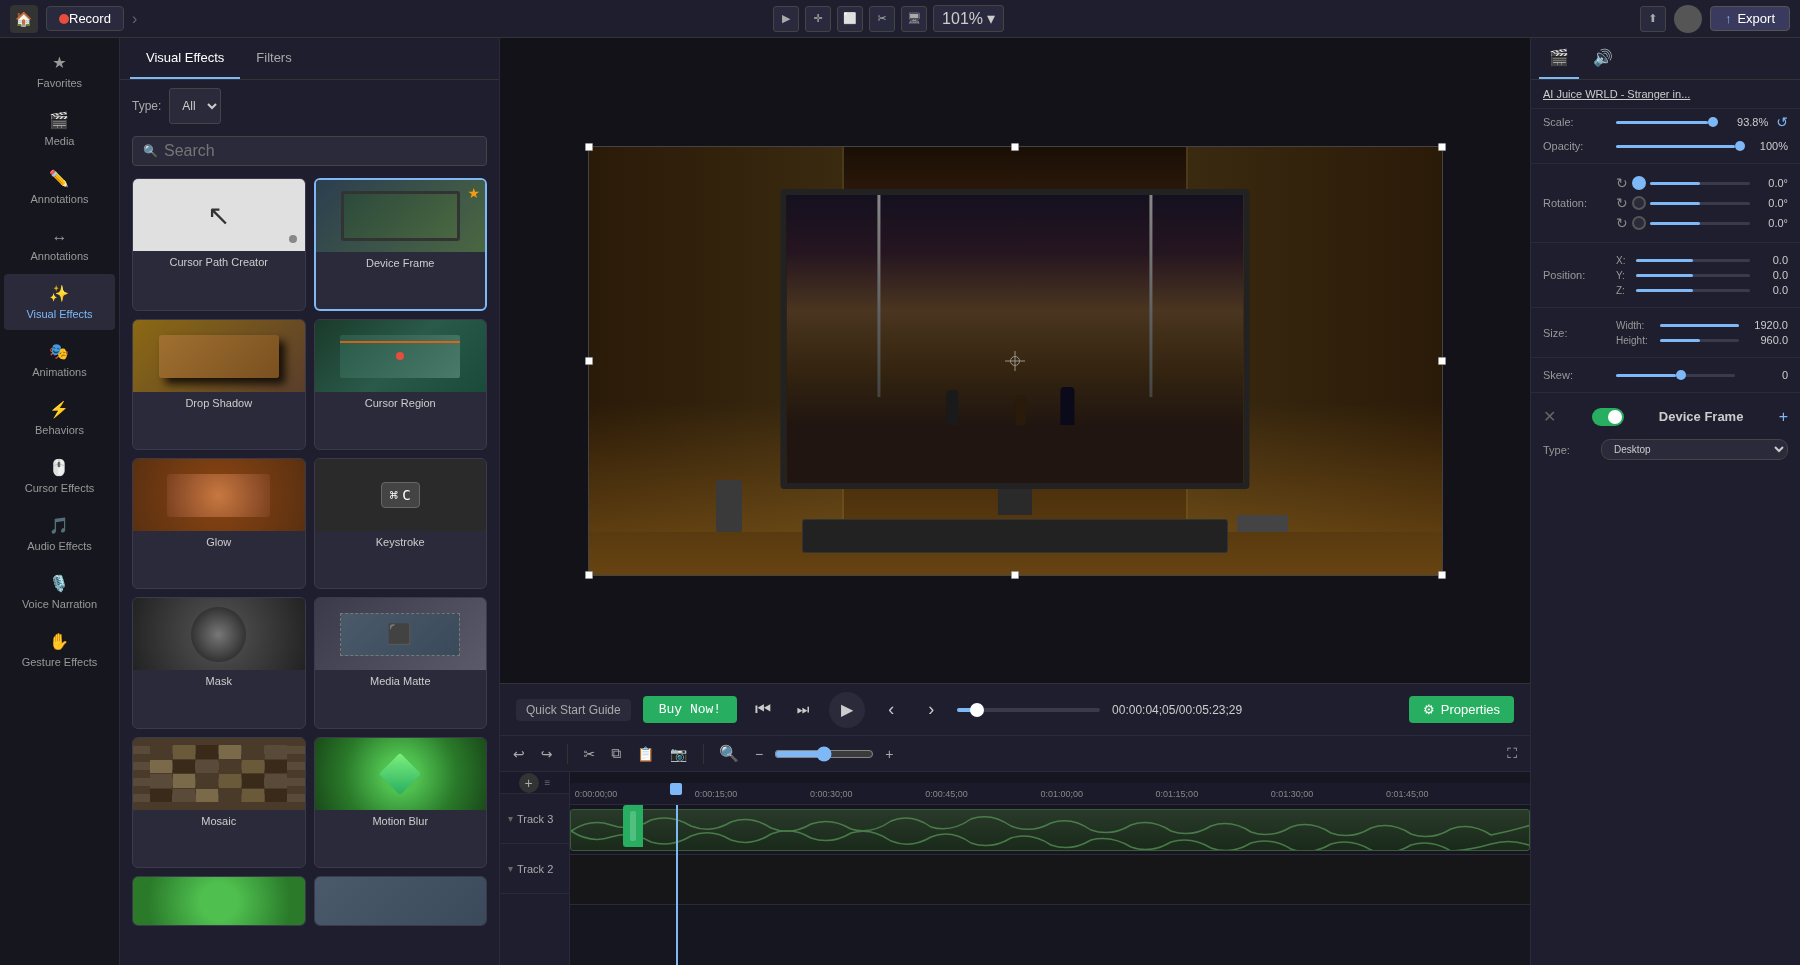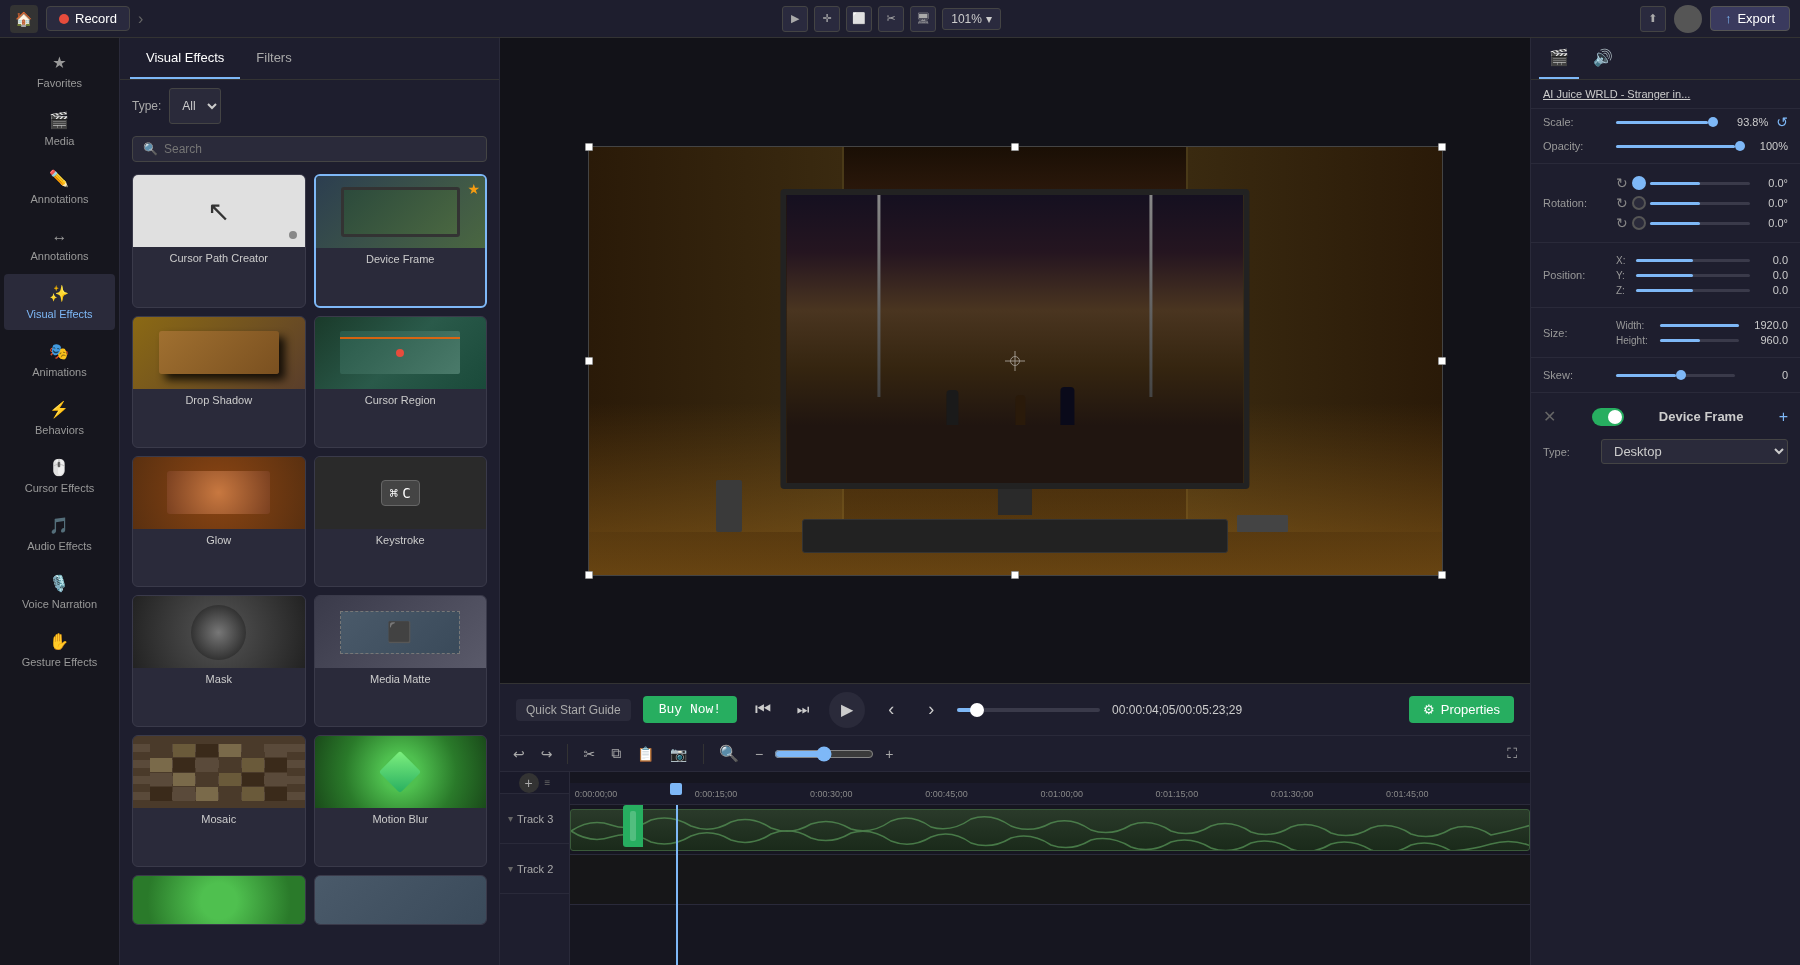--- a/index.html
+++ b/index.html
@@ -10,30 +10,30 @@
       height: 38px;
       background: #1e1e2e;
       display: flex;
       align-items: center;
       padding: 0 10px;
       border-bottom: 1px solid #333;
       gap: 8px;
     }
     .home-icon { width: 28px; height: 28px; background: #333; border-radius: 4px; display: flex; align-items: center; justify-content: center; color: #aaa; font-size: 14px; cursor: pointer; }
     .record-btn {
-      display: flex; align-items: center; gap: 6px;
+      display: flex; align-items: center; 
       background: #2a2a3e; border: 1px solid #444; border-radius: 4px;
       padding: 4px 12px; color: #fff; font-size: 13px; cursor: pointer;
     }
     .record-dot { width: 10px; height: 10px; background: #e74c3c; border-radius: 50%; }
     .breadcrumb-arrow { color: #666; font-size: 16px; }
     .topbar-spacer { flex: 1; }
     .toolbar-icons { display: flex; align-items: center; gap: 6px; }
     .toolbar-icon { width: 26px; height: 26px; background: #2a2a3e; border: 1px solid #444; border-radius: 3px; display: flex; align-items: center; justify-content: center; color: #aaa; font-size: 11px; cursor: pointer; }
-    .zoom-display { background: #2a2a3e; border: 1px solid #444; border-radius: 3px; padding: 3px 8px; color: #ccc; font-size: 12px; display: flex; align-items: center; gap: 4px; }
+    .zoom-display { background: #2a2a3e; border: 1px solid #444; border-radius: 3px; padding: 3px 8px; color: #ccc; font-size: 16px; display: flex; align-items: center; gap: 4px; }
     .export-btn {
       background: #3a3a5e; border: 1px solid #555; border-radius: 4px;
       padding: 4px 14px; color: #fff; font-size: 13px; cursor: pointer;
       display: flex; align-items: center; gap: 6px;
     }
     .export-icon { color: #7eb8f7; }
     .avatar { width: 28px; height: 28px; border-radius: 50%; background: #555; overflow: hidden; }
 
     
     #main { display: flex; height: calc(965px - 38px); }
@@ -82,21 +82,21 @@
       padding: 9px 8px; border-radius: 3px; font-size: 12px;
       cursor: pointer;
     }
     .search-box {
       margin: 4px 12px 8px;
       display: flex; align-items: center;
       background: #2a2a3a; border: 1px solid #444; border-radius: 4px;
       padding: 5px 10px; gap: 6px;
     }
     .search-input {
-      background: none; border: none; color: #ccc; font-size: 12px;
+      background: none; border: none; color: #ccc; font-size: 16px;
       outline: none; width: 100%;
     }
     .effects-grid {
       display: grid; grid-template-columns: 1fr 1fr;
       gap: 8px; padding: 4px 12px; overflow-y: auto;
       flex: 1;
     }
     .effect-card {
       background: #2a2a3a; border: 1px solid #3a3a4a; border-radius: 6px;
       overflow: hidden; cursor: pointer; position: relative;
@@ -201,21 +201,21 @@
     .prop-circle.active { background: #7eb8f7; border-color: #7eb8f7; }
     .rotate-icon { font-size: 14px; color: #888; cursor: pointer; }
     .device-frame-header { display: flex; align-items: center; justify-content: space-between; padding: 8px 12px; }
     .device-frame-title { font-size: 13px; color: #ccc; font-weight: 600; }
     .toggle-switch { width: 32px; height: 18px; background: #27ae60; border-radius: 9px; position: relative; cursor: pointer; }
     .toggle-knob { position: absolute; top: 2px; right: 2px; width: 14px; height: 14px; background: #fff; border-radius: 50%; }
     .close-btn { color: #666; font-size: 16px; cursor: pointer; }
     .add-btn { color: #7eb8f7; font-size: 16px; cursor: pointer; }
     .type-prop-row { display: flex; align-items: center; padding: 5px 12px; gap: 8px; }
     .type-prop-label { font-size: 11px; color: #999; width: 50px; }
-    .type-prop-select { background: #2a2a3a; border: 1px solid #444; color: #ccc; padding: 3px 8px; border-radius: 3px; font-size: 13px; flex: 1; cursor: pointer; }
+    .type-prop-select { background: #2a2a3a; border: 1px solid #444; color: #ccc; padding: 3px 8px; border-radius: 9px; font-size: 10px; flex: 1; cursor: pointer; }
 
     
     .cursor-path-thumb {
       background: #e0e0e0;
       display: flex; align-items: center; justify-content: center;
     }
 
     
     .keystroke-thumb {
       background: #2a2a2a;

